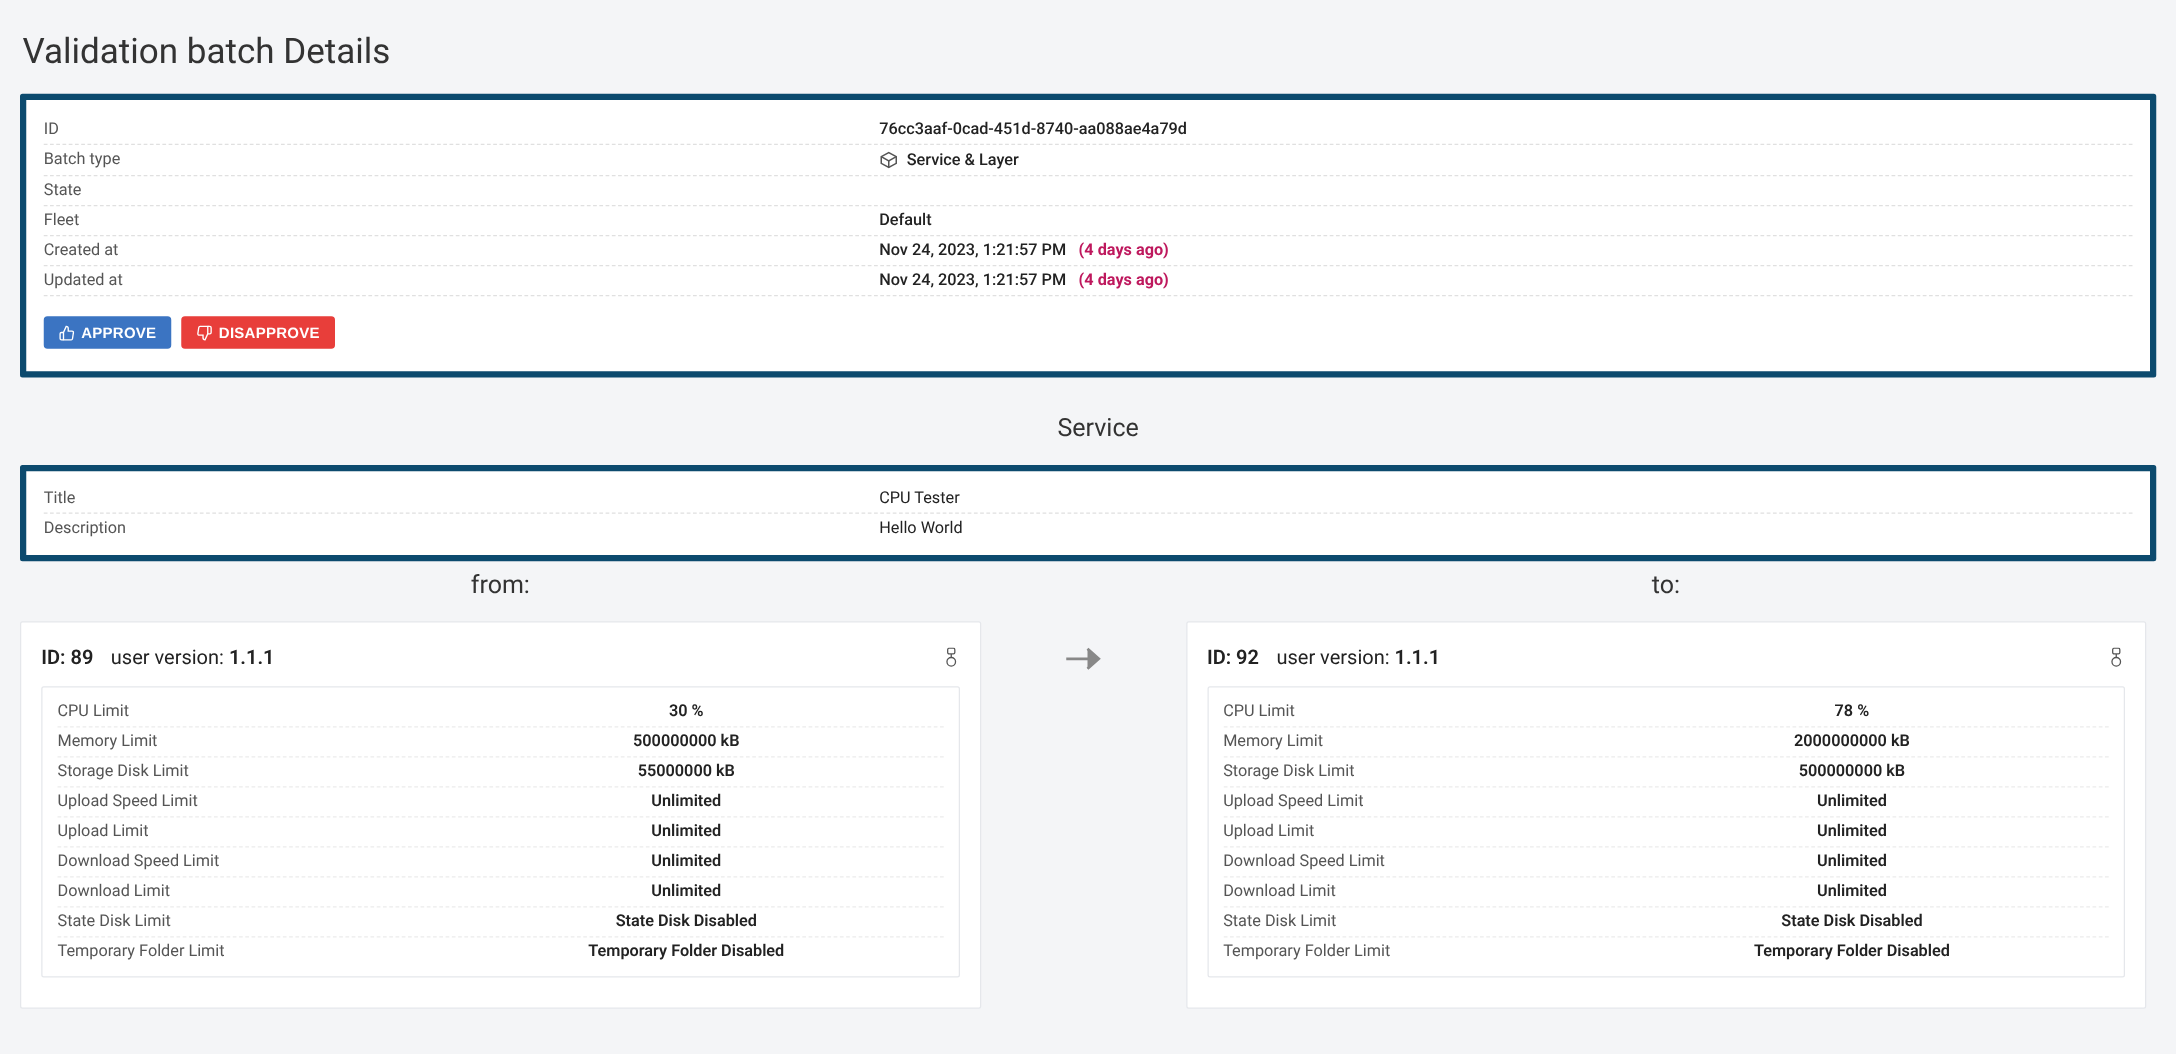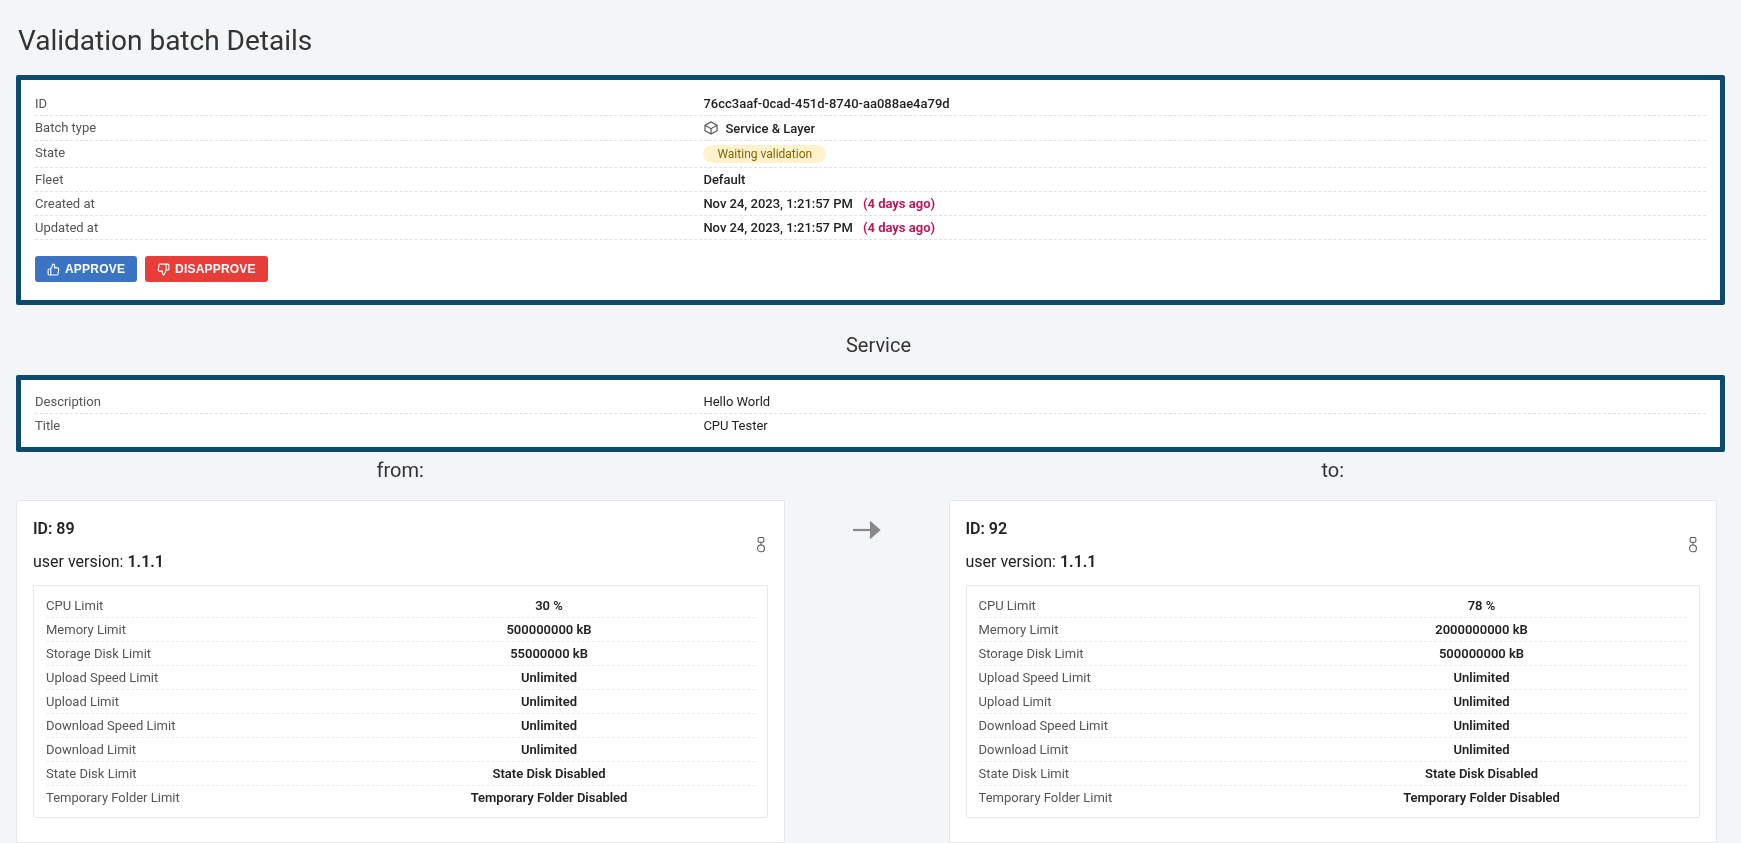--- a/index.html
+++ b/index.html
@@ -114,21 +114,21 @@
   }
   .version-header {
     display: flex;
     align-items: center;
     justify-content: space-between;
     font-size: 16px;
     font-weight: 600;
     color: #222;
     margin-bottom: 14px;
   }
-  .version-header .vh-left { display: flex; gap: 14px; align-items: baseline; flex-direction: column; }
+  .version-header .vh-left { display: flex; gap: 14px; align-items: baseline; }
   .inner-card {
     background: #fff;
     border: 1px solid #e5e7eb;
     border-radius: 2px;
     padding: 8px 12px;
     margin: 0 0 0 0;
   }
   .spec-row {
     display: flex;
     border-bottom: 1px dashed #ececec;
@@ -167,23 +167,20 @@
       <svg class="svc-icon" viewBox="0 0 24 24" fill="none" stroke="#555" stroke-width="1.8">
           <path d="M21 8 12 3 3 8v8l9 5 9-5V8z"></path>
           <path d="M3 8l9 5 9-5"></path>
           <path d="M12 13v8"></path>
         </svg>
       <span>Service &amp; Layer</span>
     </div>
   </div>
   <div class="details-row">
     <div class="details-label">State</div>
-    <div class="details-value">
-      <span class="badge-yellow">Waiting validation</span>
-    </div>
   </div>
   <div class="details-row">
     <div class="details-label">Fleet</div>
     <div class="details-value">
         <span>Default</span>
       </div>
   </div>
   <div class="details-row">
     <div class="details-label">Created at</div>
     <div class="details-value">
@@ -214,29 +211,29 @@
         </svg>
       <span>DISAPPROVE</span>
     </button>
   </div>
 </div>
 
 <h2 class="section-title">Service</h2>
 
 <div class="card" style="padding:10px 14px;">
   <div class="details-row">
+    <div class="details-label">Title</div>
+    <div class="details-value">
+        <span style="font-weight:400">CPU Tester</span>
+      </div>
+  </div>
+  <div class="details-row">
     <div class="details-label">Description</div>
     <div class="details-value">
         <span style="font-weight:400">Hello World</span>
-      </div>
-  </div>
-  <div class="details-row">
-    <div class="details-label">Title</div>
-    <div class="details-value">
-        <span style="font-weight:400">CPU Tester</span>
       </div>
   </div>
 </div>
 
 <div class="compare-wrap" style="margin-top:6px;">
 
   <div class="version-col">
     <div class="from-to-label">from:</div>
     <div class="version-card">
       <div class="version-header">

